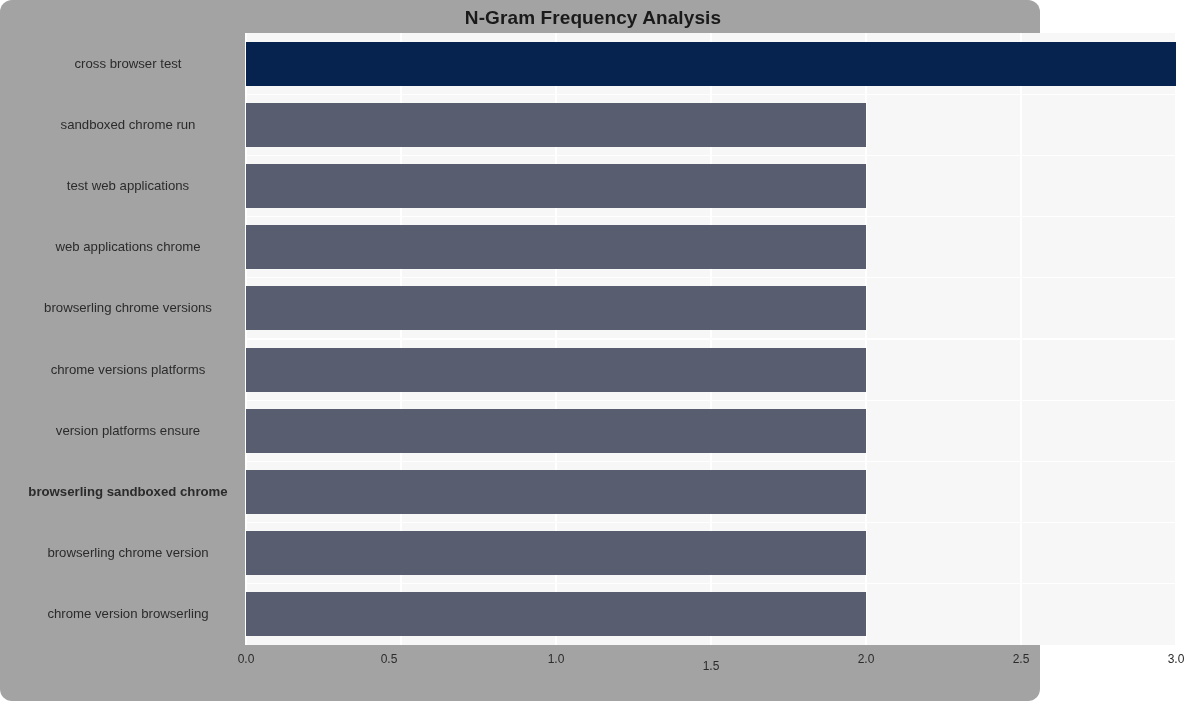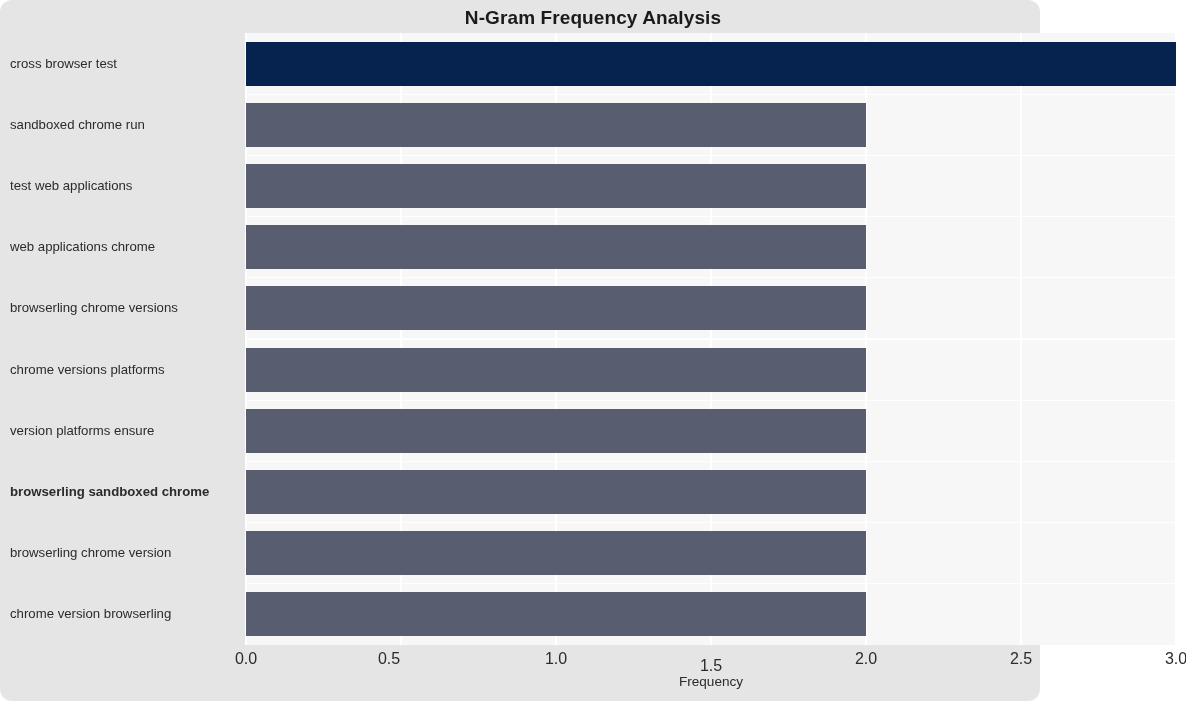--- a/index.html
+++ b/index.html
@@ -15,21 +15,21 @@
     overflow: hidden;
     position: relative;
   }
 
   #figure {
     position: absolute;
     left: 0;
     top: 0;
     width: 1040px;
     height: 701px;
-    background: #e5e5e5;
+    background: #a3a3a3;
     border-radius: 12px;
   }
 
   
   #chart-title {
     position: absolute;
     left: 0;
     top: 6px;
     width: 1186px;
     text-align: center;
@@ -74,21 +74,21 @@
     left: 0;
     height: 44px;
     border-radius: 0;
   }
 
   
   .ytick {
     position: absolute;
     right: 0;
     width: 236px;
-    text-align: left;
+    text-align: center;
     font-size: 13.2px;
     color: #2b2b2b;
     line-height: 16px;
     white-space: nowrap;
   }
   #ytick-layer {
     position: absolute;
     left: 0;
     top: 33px;
     width: 246px;
@@ -102,21 +102,21 @@
     top: 650px;
     width: 1186px;
     height: 22px;
   }
   .xtick {
     position: absolute;
     top: 0;
     width: 80px;
     margin-left: -40px;
     text-align: center;
-    font-size: 16px;
+    font-size: 12px;
     color: #2b2b2b;
     line-height: 18px;
   }
 
   
   #xaxis-label {
     position: absolute;
     left: 246px;
     top: 673px;
     width: 930px;
@@ -182,15 +182,14 @@
   <div id="xtick-layer">
       <div class="xtick" style="left: 246px;">0.0</div>
       <div class="xtick" style="left: 389px;">0.5</div>
       <div class="xtick" style="left: 556px;">1.0</div>
       <div class="xtick" style="left: 711px; margin-top: 7px;">1.5</div>
       <div class="xtick" style="left: 866px;">2.0</div>
       <div class="xtick" style="left: 1021px;">2.5</div>
       <div class="xtick" style="left: 1176px;">3.0</div>
     </div>
 
-  <div id="xaxis-label">Frequency</div>
 
 </div>
 
 </body></html>

